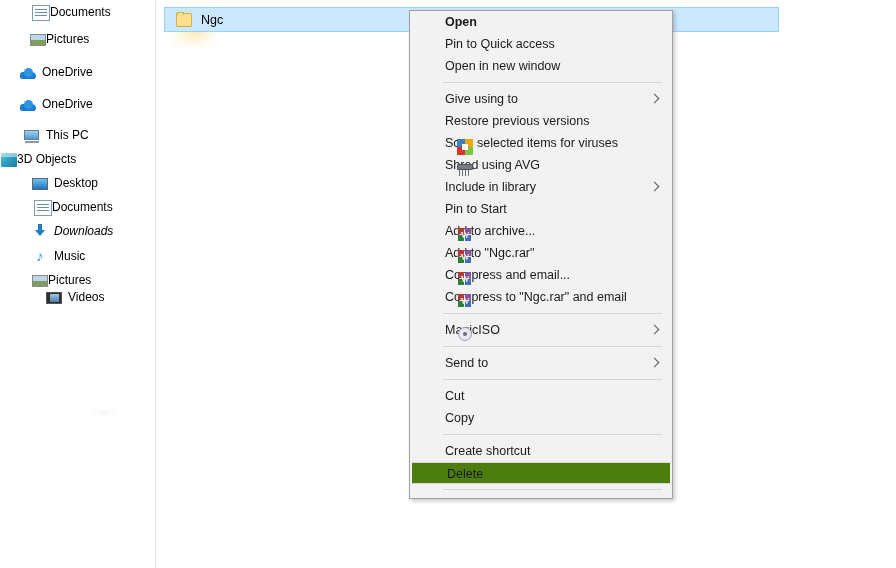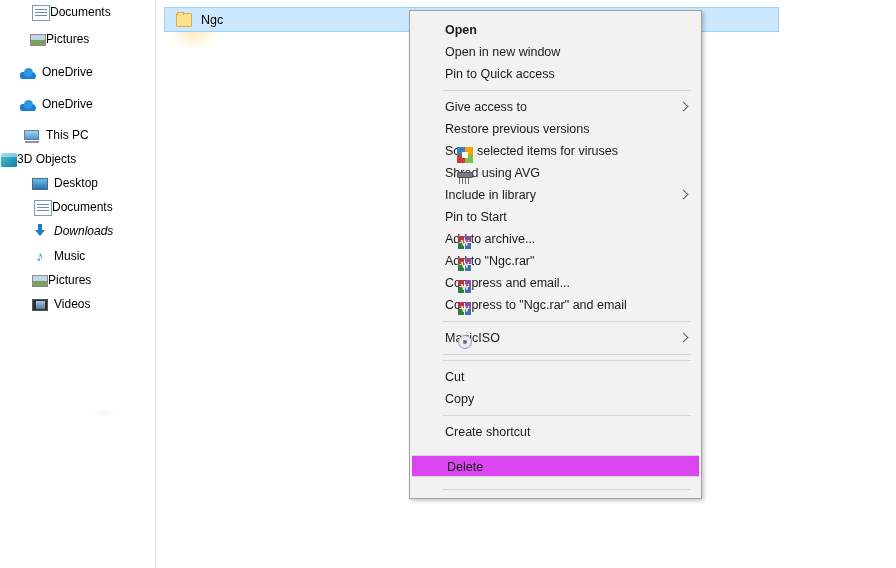--- a/index.html
+++ b/index.html
@@ -236,44 +236,44 @@
     position: absolute;
     left: -68px; top: 408px;
     width: 30px; height: 10px;
     background: radial-gradient(ellipse, rgba(0,0,0,.035), rgba(0,0,0,0) 70%);
   }
 
   
   #ctxmenu {
     position: absolute;
     left: 409px; top: 10px;
-    width: 293px;
+    width: 264px;
     background: #f2f2f2;
     border: 1px solid #a0a0a0;
     box-sizing: border-box;
     box-shadow: 2px 2px 4px rgba(0,0,0,.22);
-    padding: 8px 0 3px 0;
+    padding: 0 0 3px 0;
     font-size: 12.5px;
     color: #1a1a1a;
   }
   .mi {
     position: relative;
     height: 22px;
     line-height: 22px;
     padding-left: 35px;
     padding-right: 26px;
     white-space: nowrap;
     box-sizing: border-box;
   }
   .mi.bold { font-weight: bold; }
   .mi.hl {
-    background: #d946ef;
+    background: #4d7c0f;
     border-top: 1px solid #d8d8d8;
     border-bottom: 1px solid #d8d8d8;
-    margin: 12px 2px;
+    margin: 0 2px;
   }
   .sep {
     height: 1px;
     background: #d4d4d4;
     margin: 5px 10px 5px 33px;
   }
   .arrow {
     position: absolute;
     right: 12px;
     top: 5px;
@@ -430,53 +430,54 @@
       <span class="nav-label">Downloads</span>
     </div>
     <div class="nav-item" style="top: 245px; padding-left: 32px;">
       <span class="nav-ico ic-music">♪</span>
       <span class="nav-label">Music</span>
     </div>
     <div class="nav-item" style="top: 269px; padding-left: 32px;">
       <span class="nav-ico ic-pic"></span>
       <span class="nav-label">Pictures</span>
     </div>
-    <div class="nav-item" style="top: 293px; padding-left: 32px;">
+    <div class="nav-item" style="top: 286px; padding-left: 46px;">
       <span class="nav-ico ic-vid"></span>
       <span class="nav-label">Videos</span>
     </div>
   </div>
 
 <div id="filearea">
   <div id="folder-glow"></div>
   <div id="ghost-smudge"></div>
   <div id="file-row">
     <span class="folder-ico"></span>
     <span id="file-name">Ngc</span>
   </div>
 </div>
 
 <div id="ctxmenu">
     <div class="mi bold"><span>Open</span></div>
+    <div class="mi"><span>Pin to Quick access</span></div>
     <div class="mi"><span>Open in new window</span></div>
-    <div class="mi"><span>Pin to Quick access</span></div>
-    <div class="sep"></div>
-    <div class="mi"><span>Give access to</span><span class="arrow"></span></div>
+    <div class="sep"></div>
+    <div class="mi"><span>Give using to</span><span class="arrow"></span></div>
     <div class="mi"><span>Restore previous versions</span></div>
     <div class="mi"><span class="mico ic-avg"></span><span>Scan selected items for viruses</span></div>
     <div class="mi"><span class="mico ic-shred"></span><span>Shred using AVG</span></div>
     <div class="mi"><span>Include in library</span><span class="arrow"></span></div>
     <div class="mi"><span>Pin to Start</span></div>
     <div class="mi"><span class="mico ic-rar"></span><span>Add to archive...</span></div>
     <div class="mi"><span class="mico ic-rar"></span><span>Add to "Ngc.rar"</span></div>
     <div class="mi"><span class="mico ic-rar"></span><span>Compress and email...</span></div>
     <div class="mi"><span class="mico ic-rar"></span><span>Compress to "Ngc.rar" and email</span></div>
     <div class="sep"></div>
     <div class="mi"><span class="mico ic-iso"></span><span>MagicISO</span><span class="arrow"></span></div>
     <div class="sep"></div>
+    <div class="mi"><span>Send to</span><span class="arrow"></span></div>
     <div class="sep"></div>
     <div class="mi"><span>Cut</span></div>
     <div class="mi"><span>Copy</span></div>
     <div class="sep"></div>
     <div class="mi"><span>Create shortcut</span></div>
     <div class="mi hl"><span>Delete</span></div>
     <div class="sep"></div>
   </div>
 
 </body></html>

